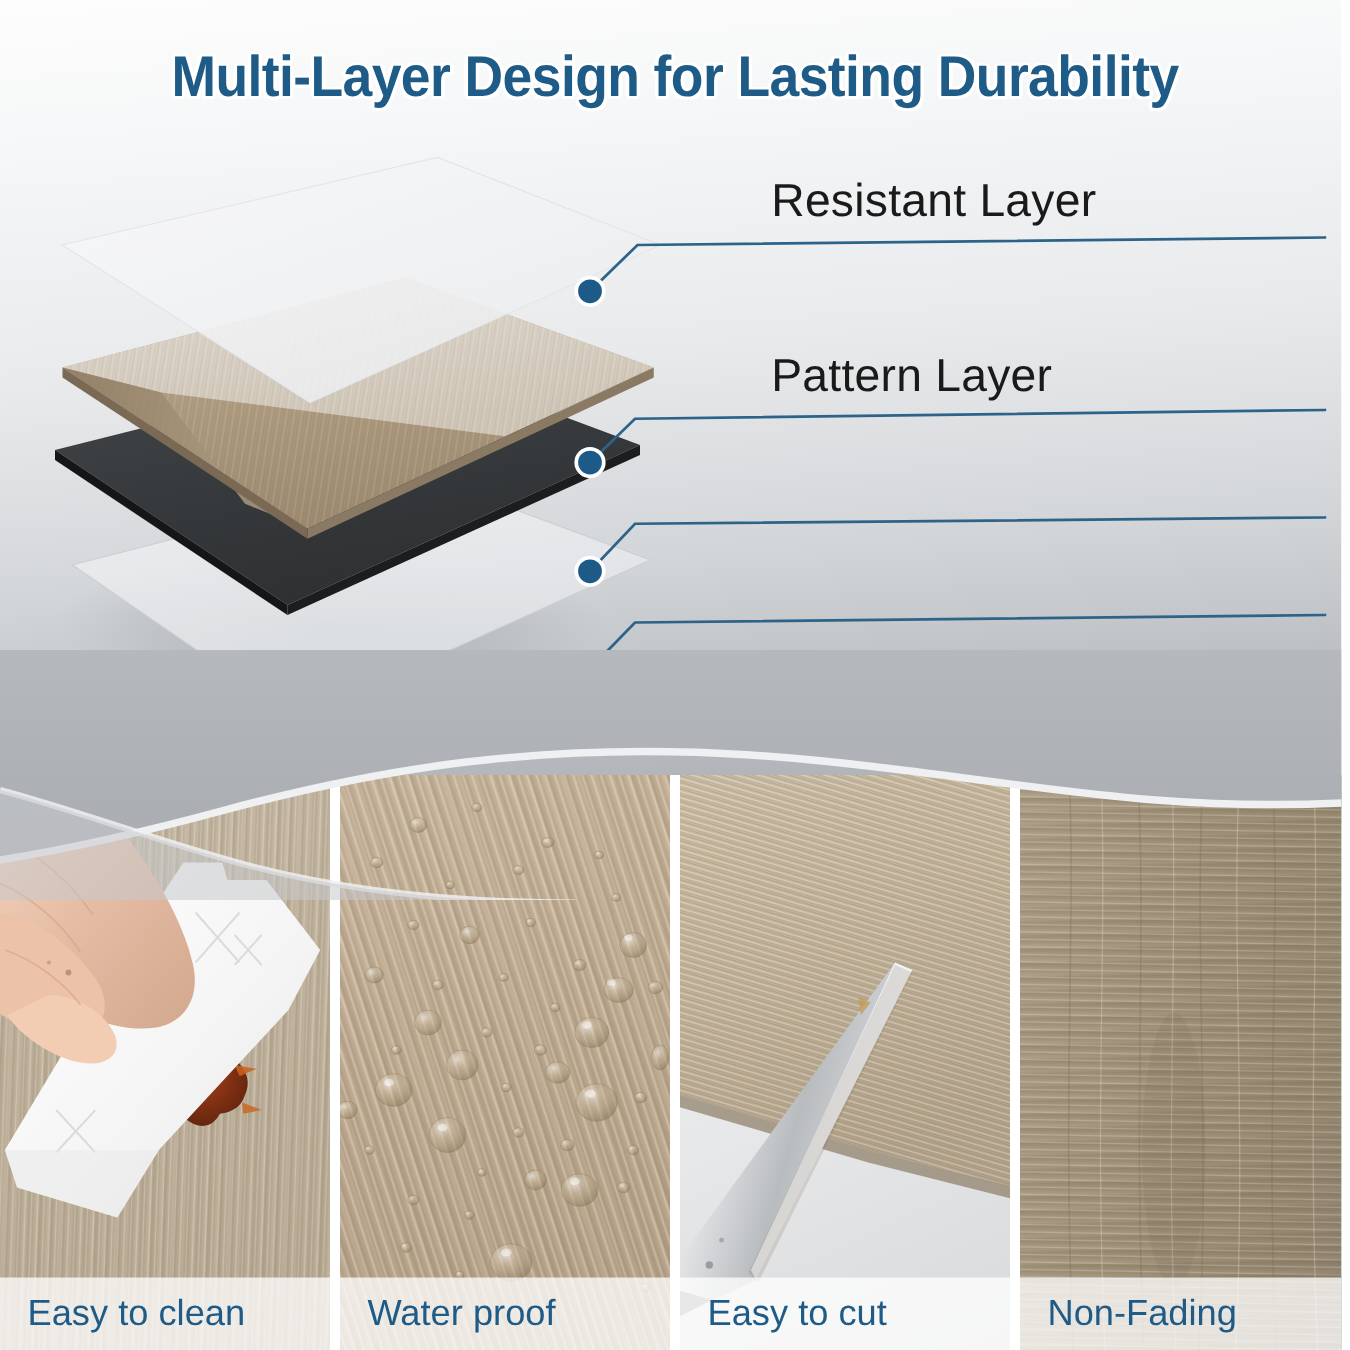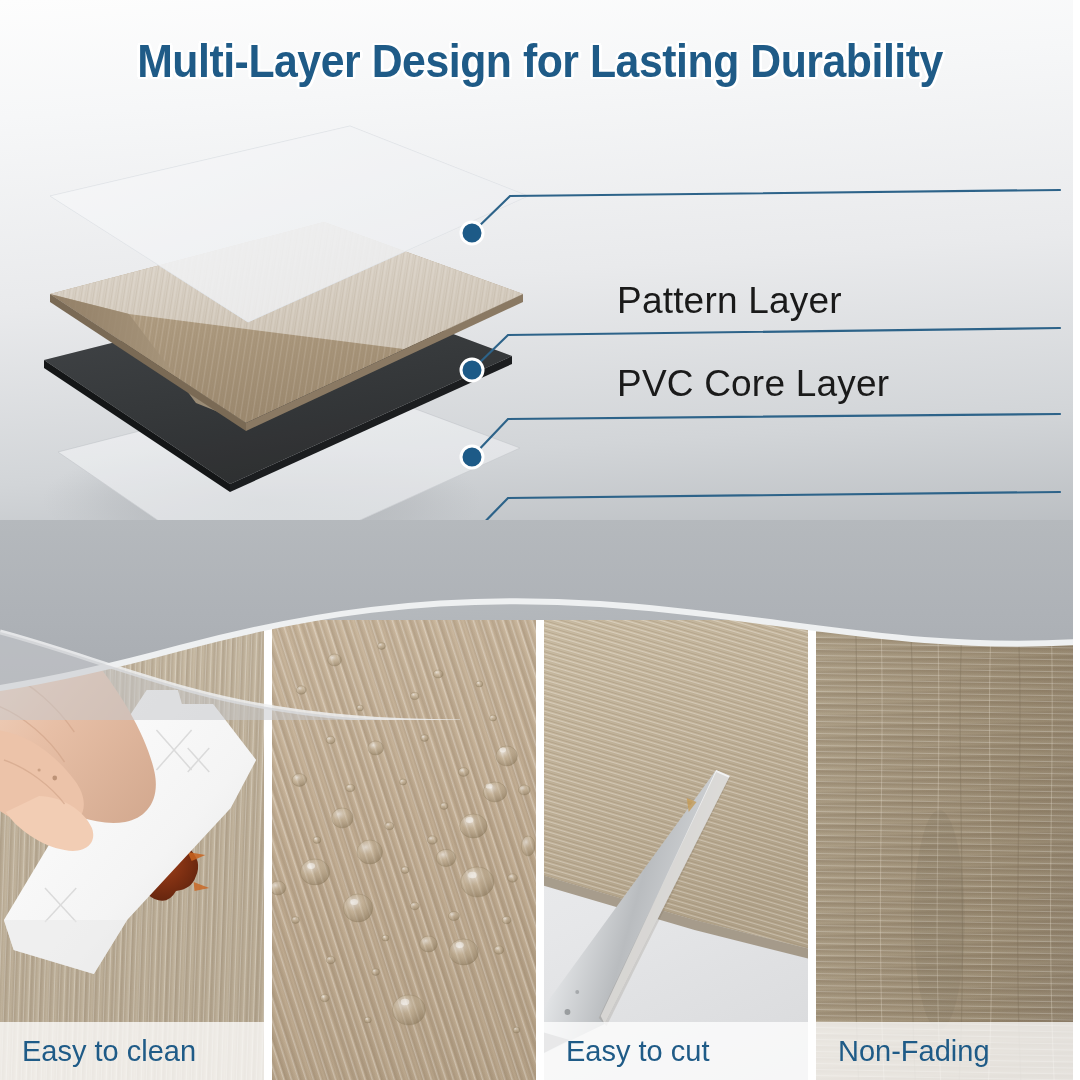--- a/index.html
+++ b/index.html
@@ -221,24 +221,24 @@
       </g>
 
       <g>
         <circle cx="472" cy="233" r="11" fill="#1d5a87" stroke="#ffffff" stroke-width="3"></circle>
         <circle cx="472" cy="370" r="11" fill="#1d5a87" stroke="#ffffff" stroke-width="3"></circle>
         <circle cx="472" cy="457" r="11" fill="#1d5a87" stroke="#ffffff" stroke-width="3"></circle>
         <circle cx="472" cy="535" r="11" fill="#1d5a87" stroke="#ffffff" stroke-width="3"></circle>
       </g>
     </svg>
 
+    <div class="callout-label" style="left:617px; top:140px;">Resistant Layer</div>
 
     <div class="callout-label" style="left:617px; top:280px;">Pattern Layer</div>
 
-    <div class="callout-label" style="left:617px; top:363px;">PVC Core Layer</div>
 
   </div>
 
   <div id="photo-strip">
 
     <div class="photo-panel">
       <div class="photo-art" style="background:linear-gradient(160deg,#cfc3ae 0%,#c6b9a3 40%,#bdb09a 100%);">
         <div class="grain-h"></div>
         <svg viewBox="0 0 270 460" preserveAspectRatio="none" style="position:absolute;inset:0;width:100%;height:100%;">
           <defs>
@@ -362,20 +362,23 @@
             <ellipse cx="222" cy="166" rx="3.6" ry="2.6"></ellipse>
             <ellipse cx="202" cy="200" rx="4" ry="3"></ellipse>
             <ellipse cx="40" cy="246" rx="4" ry="3"></ellipse>
             <ellipse cx="205" cy="255" rx="4.4" ry="3.2"></ellipse>
             <ellipse cx="84" cy="282" rx="4" ry="3"></ellipse>
             <ellipse cx="192" cy="325" rx="4.2" ry="3"></ellipse>
             <ellipse cx="136" cy="382" rx="4.4" ry="3.2"></ellipse>
           </g>
         </svg>
       </div>
+      <div class="caption-band">
+        <span class="caption-text">Water proof</span>
+      </div>
     </div>
 
     <div class="photo-panel">
       <div class="photo-art" style="background:linear-gradient(155deg,#f2f3f4 0%,#e6e7e9 55%,#d8d9db 100%);">
         <svg viewBox="0 0 270 460" preserveAspectRatio="none" style="position:absolute;inset:0;width:100%;height:100%;">
           <defs>
             <linearGradient id="plank3" x1="0" y1="0" x2="0.4" y2="1">
               <stop offset="0%" stop-color="#cdbfa6"></stop>
               <stop offset="50%" stop-color="#c2b39a"></stop>
               <stop offset="100%" stop-color="#b3a48b"></stop>

